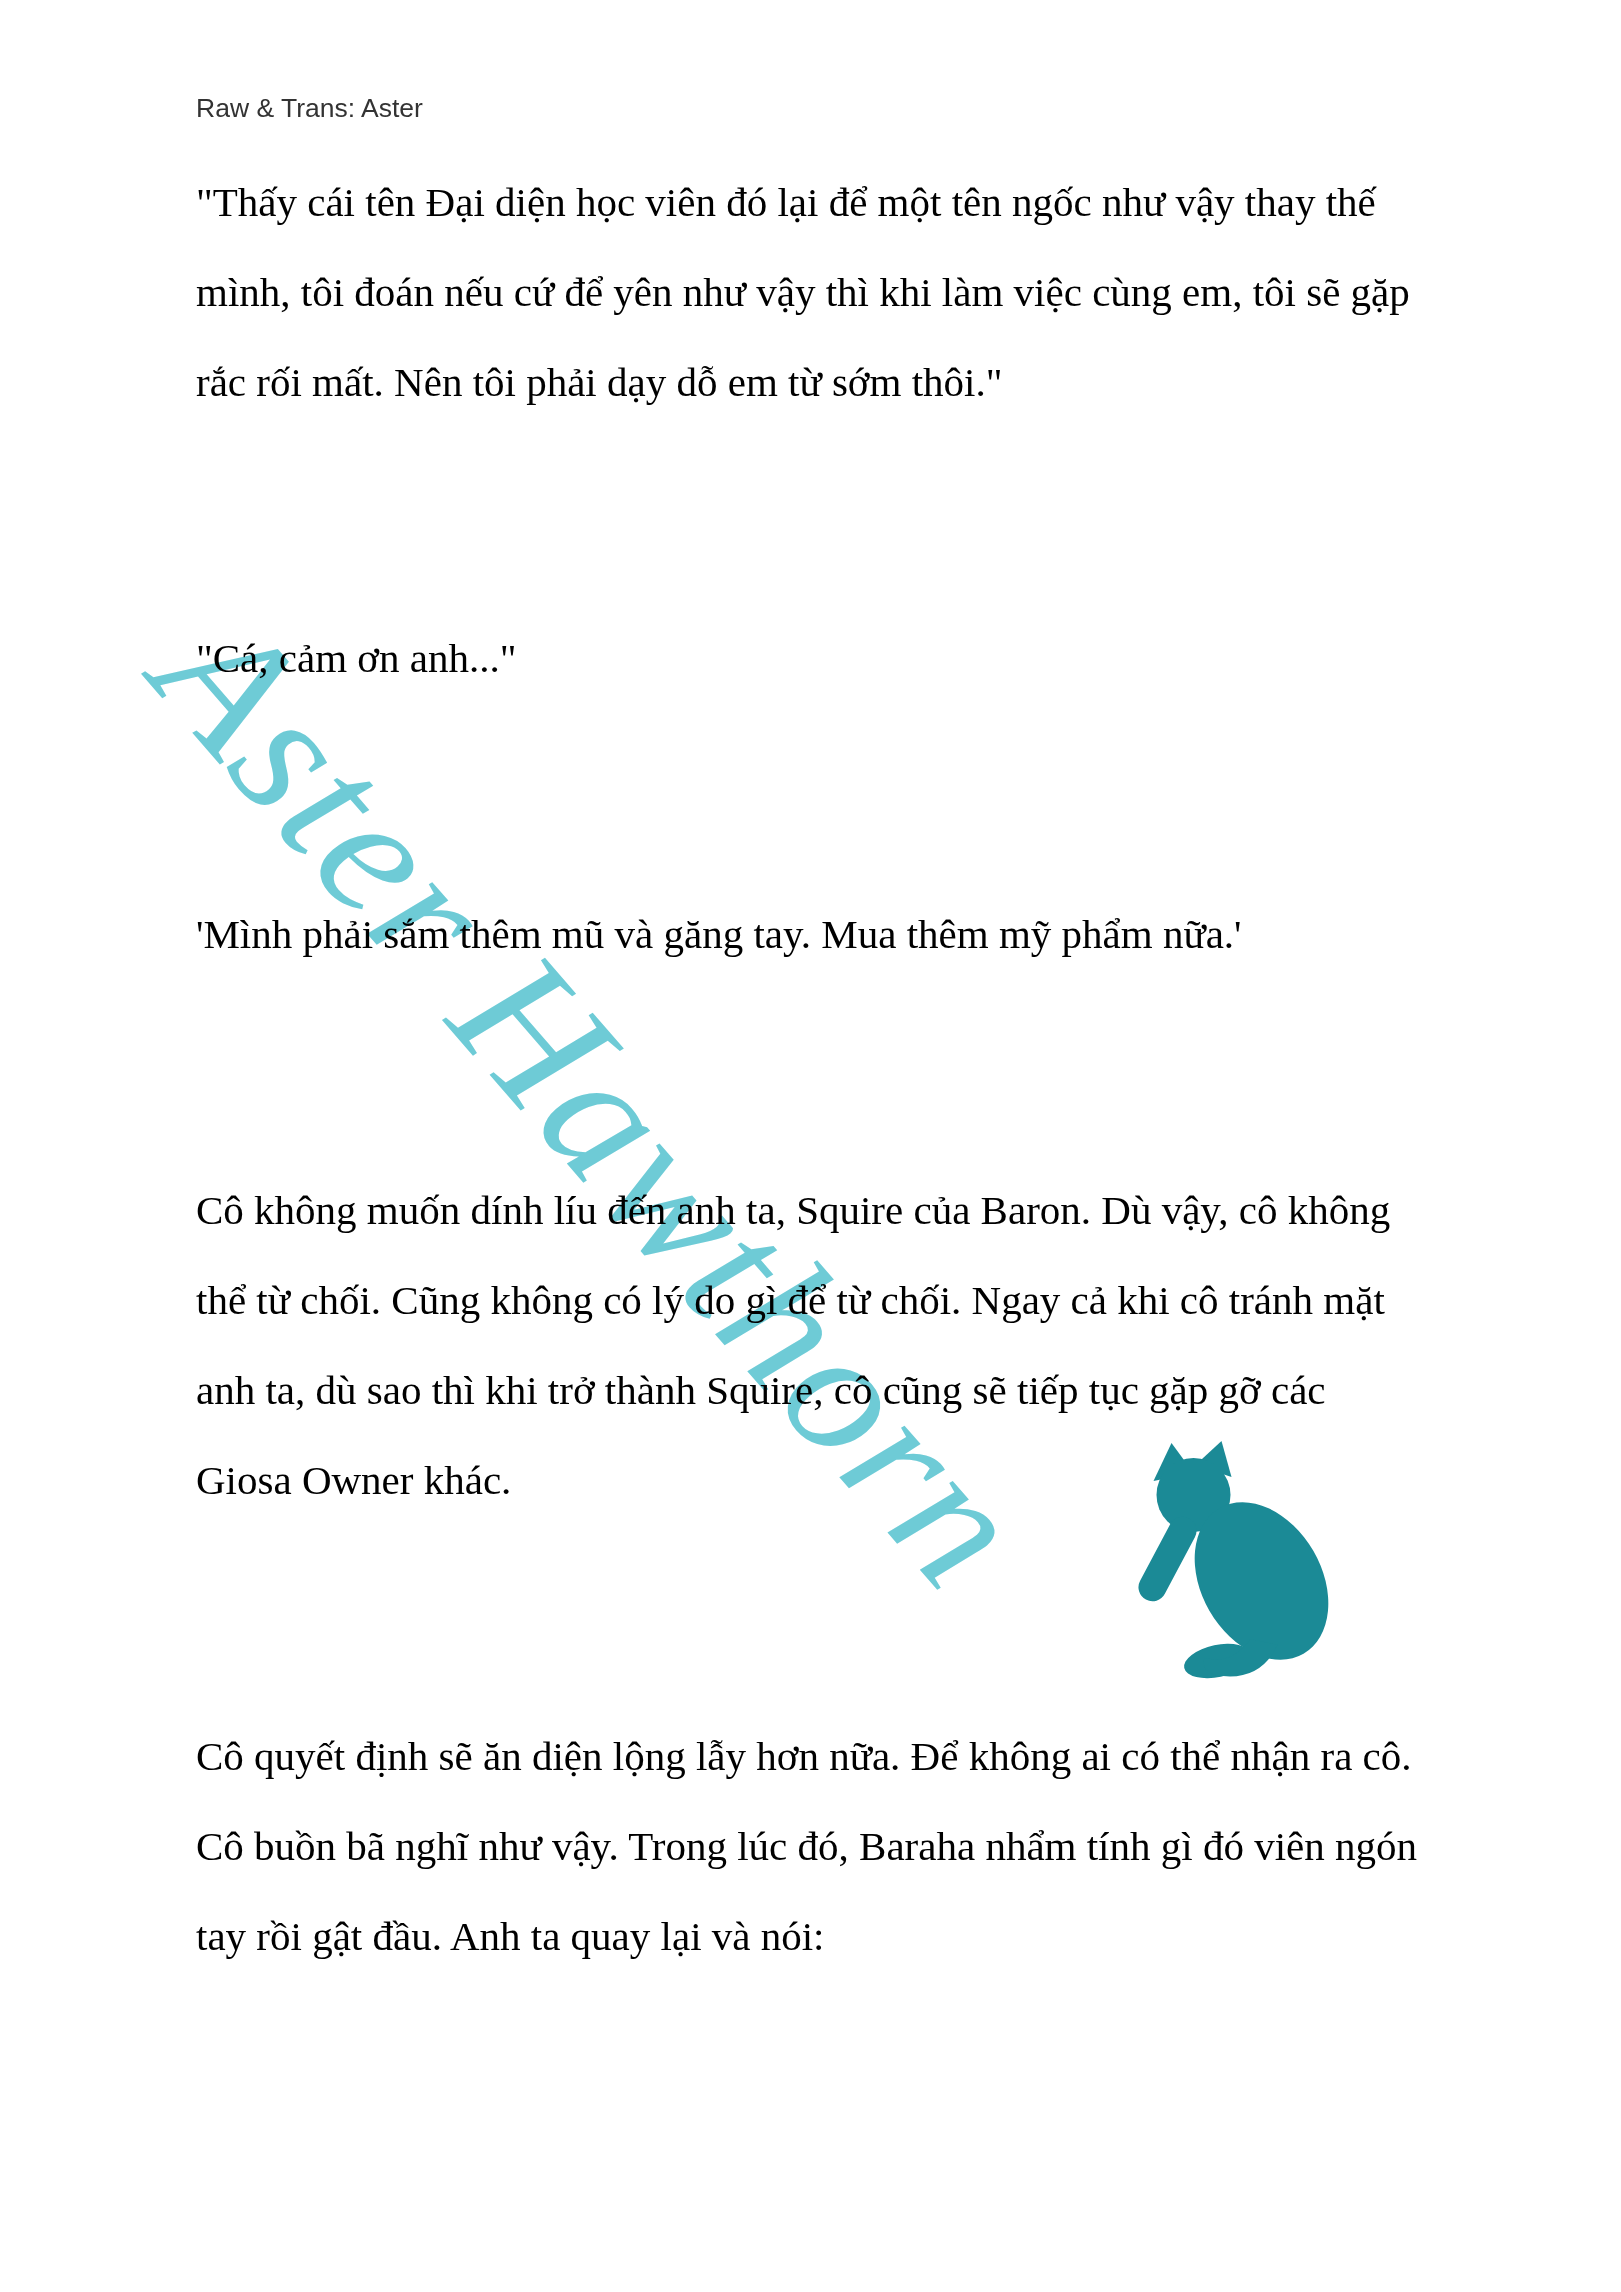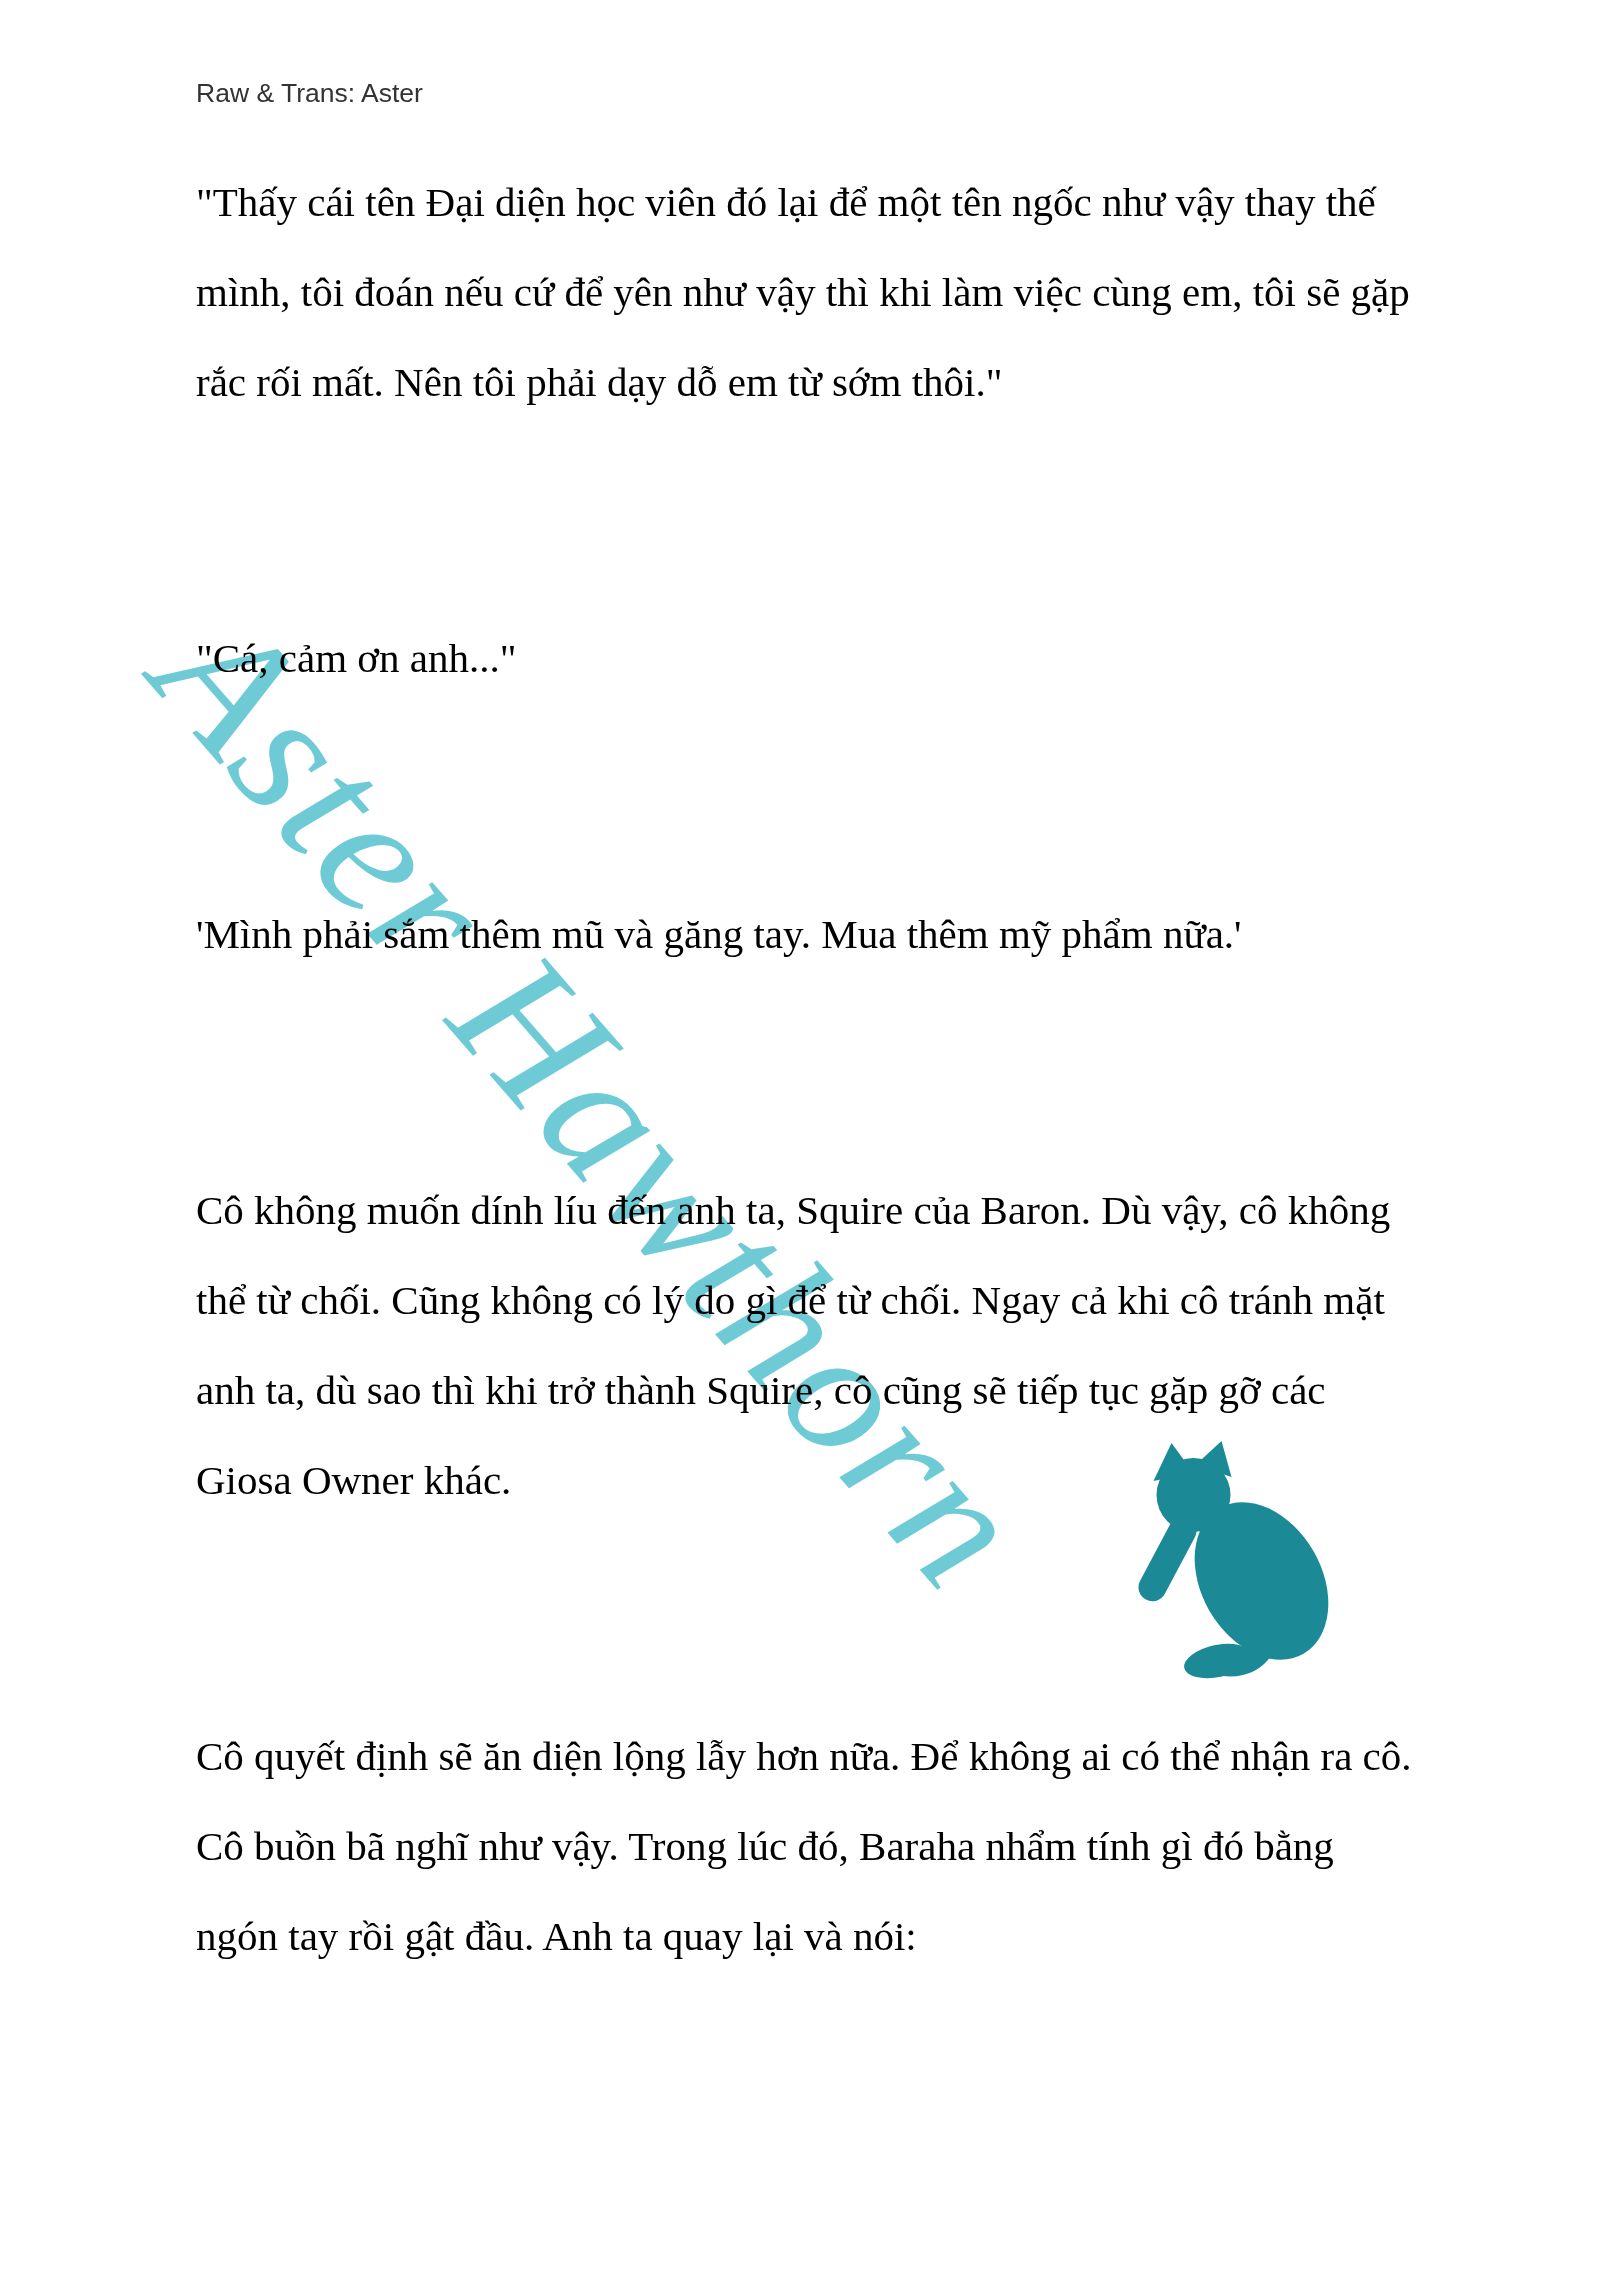--- a/index.html
+++ b/index.html
@@ -12,21 +12,21 @@
     width: 1621px;
     height: 2293px;
     background: #ffffff;
     overflow: hidden;
     font-family: "Liberation Serif", serif;
     color: #000000;
   }
   .header {
     position: absolute;
     left: 196px;
-    top: 78px;
+    top: 93px;
     font-family: "Liberation Sans", sans-serif;
     font-size: 26.5px;
     color: #333333;
     z-index: 2;
   }
   .watermark {
     position: absolute;
     left: 272px;
     top: 573px;
     font-family: "Liberation Serif", serif;
@@ -72,21 +72,21 @@
 
   <div class="header">Raw &amp; Trans: Aster</div>
 
   <div class="watermark" style="color: rgb(85, 195, 208);">Aster Hawthorn</div>
 
   <main class="content">
     <p>"Thấy cái tên Đại diện học viên đó lại để một tên ngốc như vậy thay thế mình, tôi đoán nếu cứ để yên như vậy thì khi làm việc cùng em, tôi sẽ gặp rắc rối mất. Nên tôi phải dạy dỗ em từ sớm thôi."</p>
     <p>"Cá, cảm ơn anh..."</p>
     <p>'Mình phải sắm thêm mũ và găng tay. Mua thêm mỹ phẩm nữa.'</p>
     <p>Cô không muốn dính líu đến anh ta, Squire của Baron. Dù vậy, cô không thể từ chối. Cũng không có lý do gì để từ chối. Ngay cả khi cô tránh mặt anh ta, dù sao thì khi trở thành Squire, cô cũng sẽ tiếp tục gặp gỡ các Giosa Owner khác.</p>
-    <p>Cô quyết định sẽ ăn diện lộng lẫy hơn nữa. Để không ai có thể nhận ra cô. Cô buồn bã nghĩ như vậy. Trong lúc đó, Baraha nhẩm tính gì đó bằng ngón tay rồi gật đầu. Anh ta quay lại và nói:</p>
+    <p>Cô quyết định sẽ ăn diện lộng lẫy hơn nữa. Để không ai có thể nhận ra cô. Cô buồn bã nghĩ như vậy. Trong lúc đó, Baraha nhẩm tính gì đó viên ngón tay rồi gật đầu. Anh ta quay lại và nói:</p>
   </main>
 
   <svg class="cat" viewBox="0 0 210 250" xmlns="http://www.w3.org/2000/svg" aria-hidden="true">
     <g fill="#1b8a96">
 
       <polygon points="46,4 68,34 28,42"></polygon>
 
       <polygon points="96,2 106,38 70,26"></polygon>
 
       <circle cx="68" cy="56" r="37"></circle>

